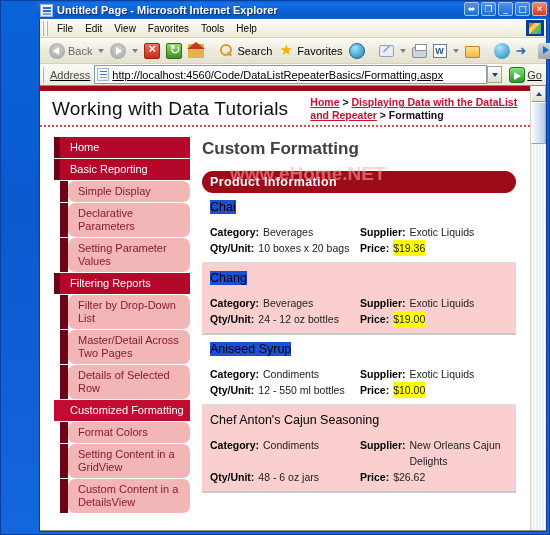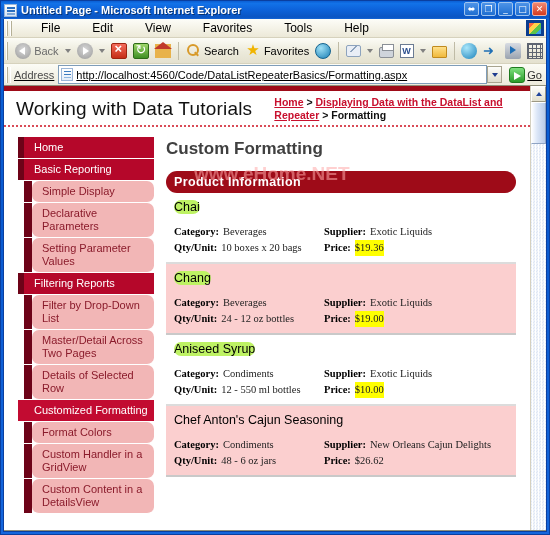--- a/index.html
+++ b/index.html
@@ -10,21 +10,21 @@
     font-family: "Liberation Sans", sans-serif;
   }
   body { background: #0d47c8; }
 
   
   #window {
     position: absolute; left: 0; top: 0;
     width: 550px; height: 535px;
     background: linear-gradient(to bottom, #0a63d8 0%, #0a5ad0 40%, #1466dd 100%);
     border: 1px solid #0a3fa0;
-    display: flex; flex-direction: column;
+    display: flex; flex-direction: column; padding-left: 36px;
   }
 
   
   #titlebar {
     height: 18px; flex: 0 0 18px;
     display: flex; align-items: center;
     background: linear-gradient(to bottom,#0b5fd4 0%,#1272e8 14%,#0d64dc 45%,#0a55c2 90%,#1466d8 100%);
     padding-left: 3px;
     position: relative;
   }
@@ -66,21 +66,21 @@
   #menubar {
     height: 19px; flex: 0 0 19px;
     background: linear-gradient(to bottom,#fdfdf8,#ece9d8);
     display: flex; align-items: center;
     border-bottom: 1px solid #d6d2bd;
     position: relative;
   }
   #menubar .gripper { width: 7px; height: 15px; margin: 0 2px; background:
      repeating-linear-gradient(to right,#ffffff 0 1px,#b5b096 1px 2px,transparent 2px 4px); }
   .menu-item {
-    font-size: 12px; color: #000; padding: 2px 6px; cursor: default; margin-left: 20px;
+    font-size: 10px; color: #000; padding: 2px 6px; cursor: default;
   }
   #menu-logo {
     position: absolute; right: 2px; top: 1px;
     width: 18px; height: 16px;
     background:#0b3d8f;
     display:flex; align-items:center; justify-content:center;
   }
   #menu-logo i{
     display:block;width:12px;height:11px;
     background:
@@ -254,22 +254,22 @@
 
   #prod-header {
     background: #9e0b18; color:#fff; font-size: 12.5px; font-weight: bold;
     padding: 4px 8px; letter-spacing:.4px;
     font-family:"Liberation Sans", sans-serif;
     border-radius:11px;
   }
   .prod-item { padding: 4px 8px 6px 8px; border-bottom: 2px solid #dcdcdc; position: relative; }
   .prod-item.alt { background: #fbcfcf; border-bottom-color:#c9c9c9; }
   .prod-name { font-size: 12.5px; color:#000; margin: 2px 0 10px 0; display:inline-block; }
-  .prod-name.hl { background: #bef264; border-radius: 7px; }
-  .prod-row { font-size: 10.5px; color:#000; line-height: 16px; display:flex;font-family:Liberation Serif, serif; }
+  .prod-name.hl { background: #1d4ed8; }
+  .prod-row { font-size: 10.5px; color:#000; line-height: 16px; display:flex; }
   .prod-row .lab { font-weight: bold; margin-right: 4px; }
   .prod-row .val { color:#222; }
   .prod-row .cell1 { width: 150px; flex: 0 0 150px; display:flex; }
   .prod-row .cell2 { display:flex; }
   .price.hl { background:#ffff00; }
 
   #watermark {
     position: absolute; left: 40px; top: 36px;
     font-size: 19px; font-weight: bold; color: rgba(255,170,170,.55);
     pointer-events:none; white-space:nowrap;
@@ -408,21 +408,21 @@
             <div class="nav-head">Basic Reporting</div>
             <div class="nav-sub">Simple Display</div>
             <div class="nav-sub">Declarative Parameters</div>
             <div class="nav-sub">Setting Parameter Values</div>
             <div class="nav-head">Filtering Reports</div>
             <div class="nav-sub">Filter by Drop-Down List</div>
             <div class="nav-sub">Master/Detail Across Two Pages</div>
             <div class="nav-sub">Details of Selected Row</div>
             <div class="nav-head active">Customized Formatting</div>
             <div class="nav-sub">Format Colors</div>
-            <div class="nav-sub">Custom Handler in a GridView</div>
+            <div class="nav-sub">Setting Content in a GridView</div>
             <div class="nav-sub">Custom Content in a DetailsView</div>
 
           </div>
 
           <div id="content">
             <h1>Custom Formatting</h1>
 
             <div id="prod-header">Product Information</div>
 
             <div id="watermark">www.eHome.NET</div>

